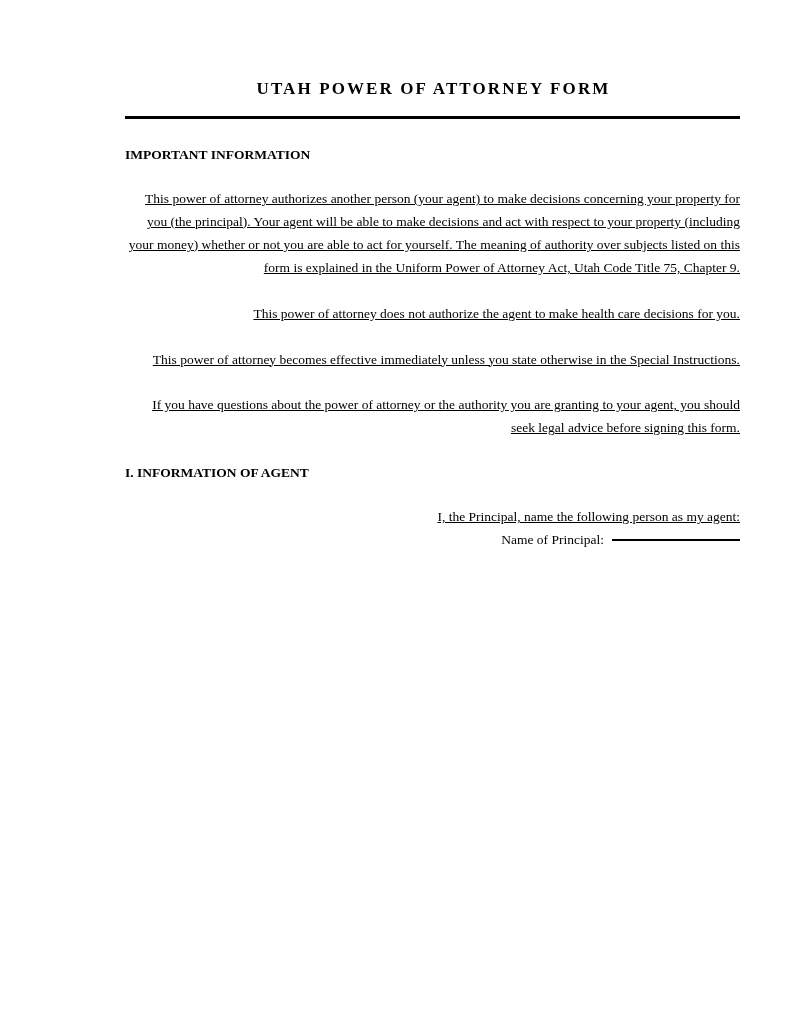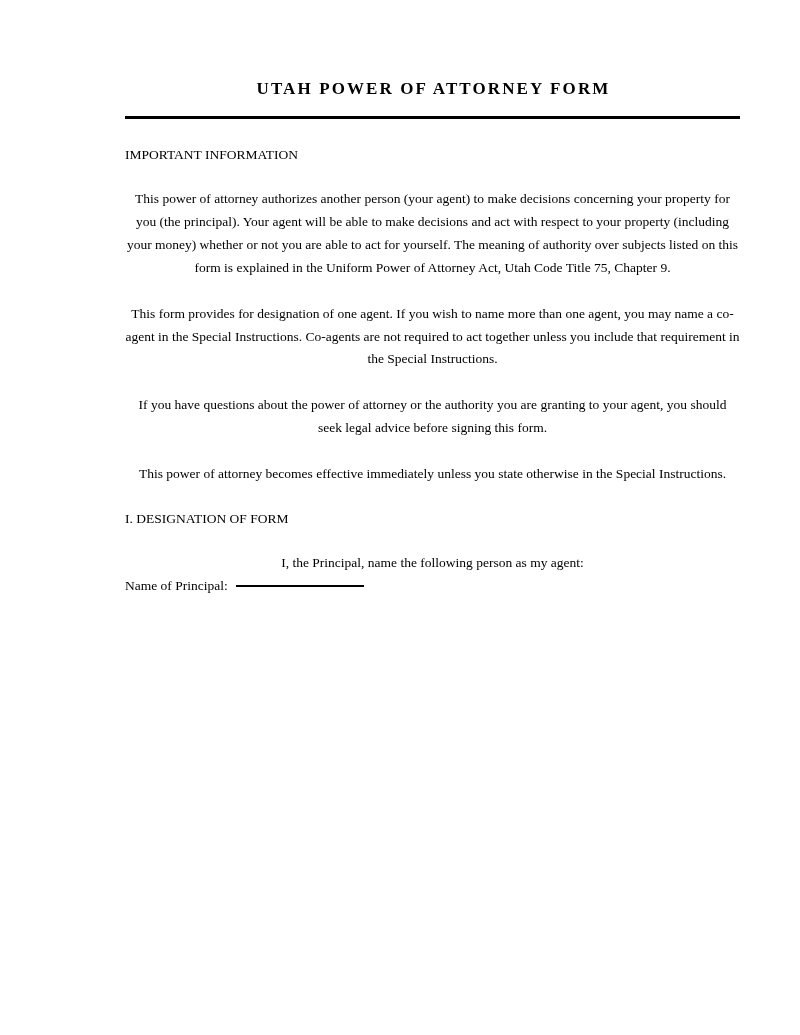--- a/index.html
+++ b/index.html
@@ -41,42 +41,44 @@
   }
   .title-rule {
     width: 100%;
     height: 3px;
     background: #000000;
     margin: 16px 0 0 0;
     border: 0;
   }
   .section-heading {
     font-size: 13.5px;
-    font-weight: normal;
+    font-weight: bold;
     line-height: 20px;
     margin: 0;
     padding: 0;
   }
   .para {
     font-size: 13.5px;
     line-height: 22.9px;
     margin: 0;
     padding: 0;
-    text-align: center;
+    text-align: right;
+    text-decoration: underline;
   }
   .gap-heading-first { margin-top: 26px; }
   .gap-para { margin-top: 23px; }
   .gap-section { margin-top: 23px; }
 
   .field-row {
     font-size: 13.5px;
     line-height: 22.9px;
     margin: 0;
     padding: 0;
     white-space: nowrap;
+    text-align: right;
   }
   .field-label { }
   .blank-line {
     display: inline-block;
     vertical-align: 3px;
     height: 0;
     border-bottom: 2.2px solid #000000;
     margin-left: 8px;
   }
   .blank-name { width: 128px; }
@@ -89,31 +91,31 @@
   <div class="content">
 
     <h1 class="doc-title">UTAH POWER OF ATTORNEY FORM</h1>
 
     <hr class="title-rule">
 
     <h2 class="section-heading gap-heading-first">IMPORTANT INFORMATION</h2>
 
     <p class="para gap-para">This power of attorney authorizes another person (your agent) to make decisions concerning your property for you (the principal). Your agent will be able to make decisions and act with respect to your property (including your money) whether or not you are able to act for yourself. The meaning of authority over subjects listed on this form is explained in the Uniform Power of Attorney Act, Utah Code Title 75, Chapter 9.</p>
 
+    <p class="para gap-para">This power of attorney does not authorize the agent to make health care decisions for you.</p>
 
 
 
-    <p class="para gap-para">This form provides for designation of one agent. If you wish to name more than one agent, you may name a co-agent in the Special Instructions. Co-agents are not required to act together unless you include that requirement in the Special Instructions.</p>
 
+
+    <p class="para gap-para">This power of attorney becomes effective immediately unless you state otherwise in the Special Instructions.</p>
 
     <p class="para gap-para">If you have questions about the power of attorney or the authority you are granting to your agent, you should seek legal advice before signing this form.</p>
 
-    <p class="para gap-para">This power of attorney becomes effective immediately unless you state otherwise in the Special Instructions.</p>
-
-    <h2 class="section-heading gap-section">I. DESIGNATION OF FORM</h2>
+    <h2 class="section-heading gap-section">I. INFORMATION OF AGENT</h2>
 
     <p class="para gap-para">I, the Principal, name the following person as my agent:</p>
 
     <div class="field-row gap-para">
       <span class="field-label">Name of Principal:</span><span class="blank-line blank-name"></span>
     </div>
 
 
   </div>
 </div>

